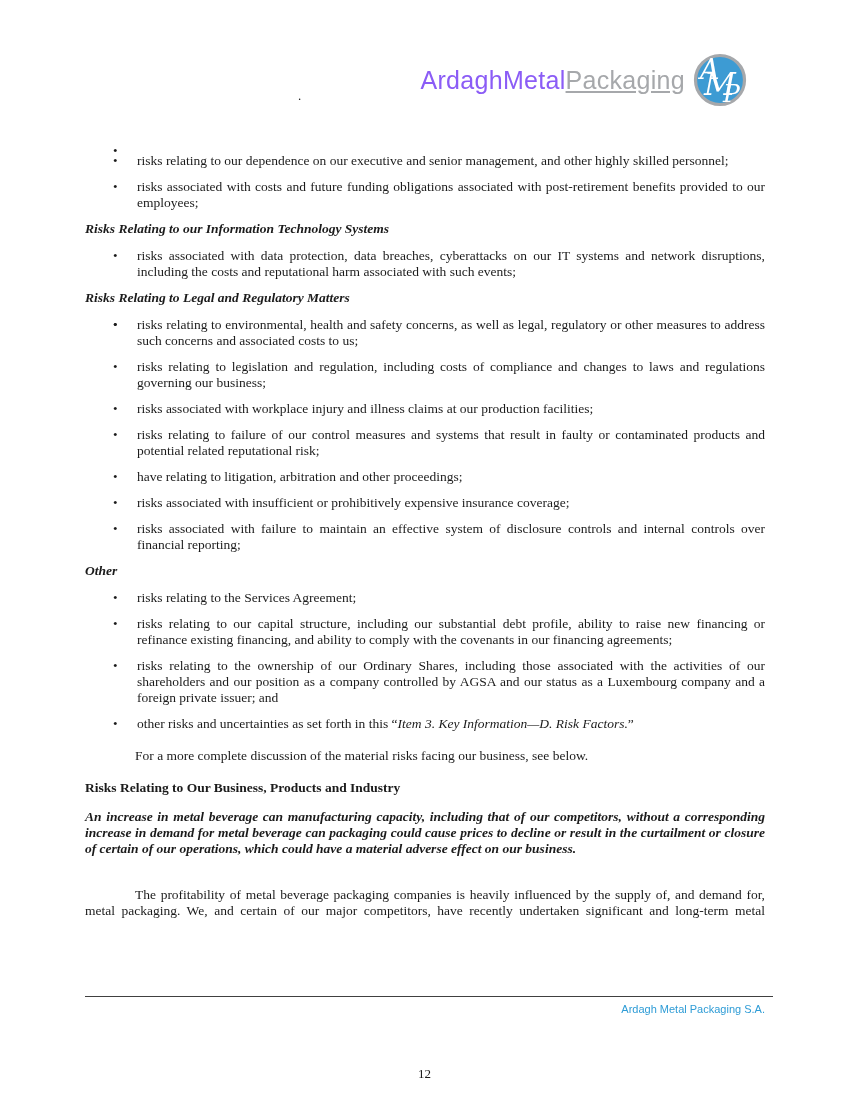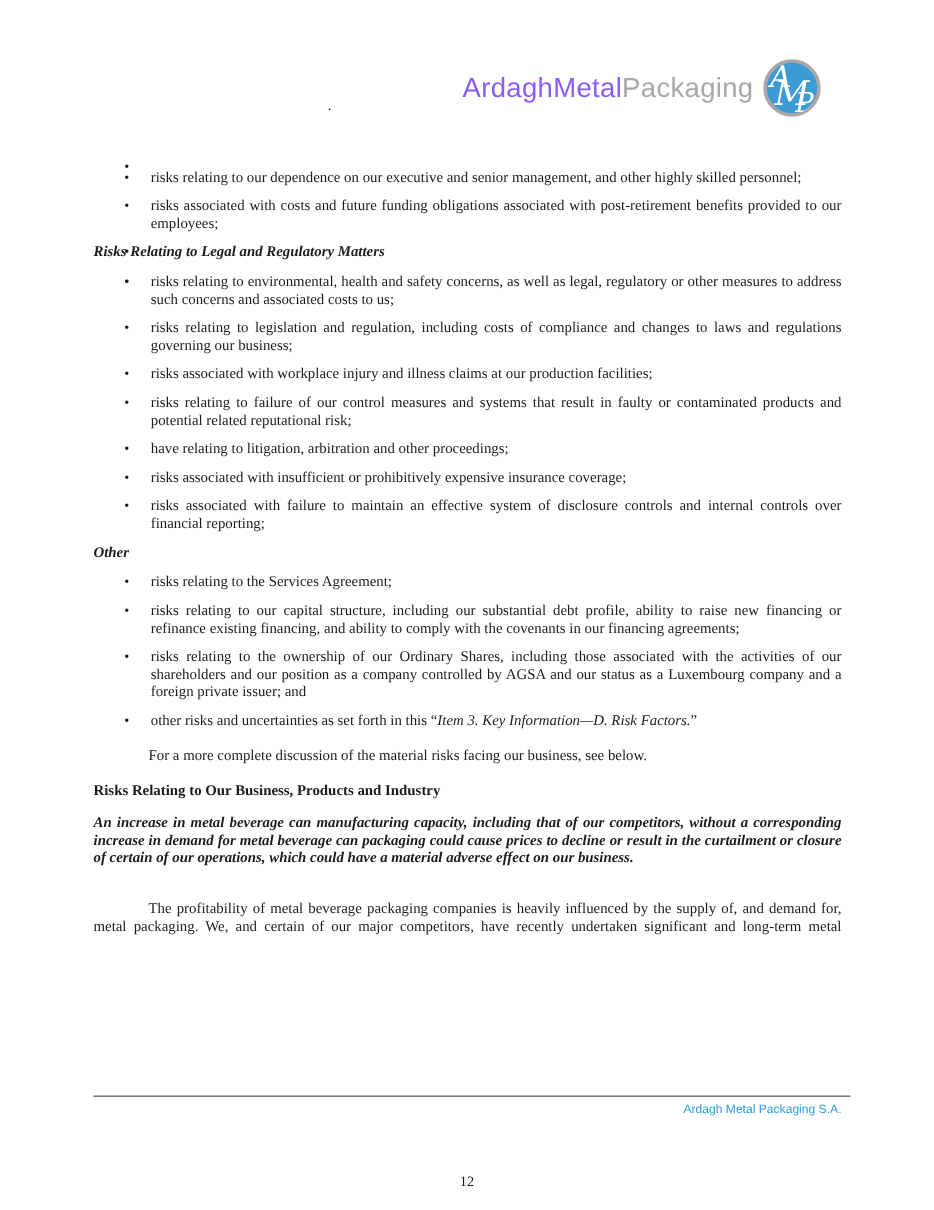--- a/index.html
+++ b/index.html
@@ -20,21 +20,21 @@
     display:flex;align-items:center;gap:7px;
     font-family:"Liberation Sans", sans-serif;
   }
   .logo-wordmark{
     font-size:25px;
     letter-spacing:0.3px;
     white-space:nowrap;
     font-weight:400;
   }
   .logo-wordmark .blue{color:#8b5cf6;}
-  .logo-wordmark .gray{color:#A6A8AB;}
+  .logo-wordmark .gray{color:#A6A8AB;text-decoration:underline;}
   .monogram{display:block;}
   .monogram text{
     font-family:"DejaVu Serif", serif;
     font-style:italic;
     fill:#ffffff;
   }
   .stray-mark{
     position:absolute;
     left:298px;top:88px;
     font-size:13px;color:#222;
@@ -115,21 +115,22 @@
       <text x="31" y="50" font-size="25">P</text>
     </svg>
   </div>
 
   <span class="stray-mark">.</span>
 
   <div class="content">
       <div class="bullet-item"><span class="bullet-dot">•</span></div>
       <div class="bullet-item"><span class="bullet-dot">•</span><span><span>risks relating to our dependence on our executive and senior management, and other highly skilled personnel;</span></span></div>
       <div class="bullet-item"><span class="bullet-dot">•</span><span><span>risks associated with costs and future funding obligations associated with post-retirement benefits provided to our employees;</span></span></div>
-      <div class="bullet-item"><span class="bullet-dot">•</span></div>
+      <div class="heading_italic">Risks Relating to our Information Technology Systems</div>
+      <div class="bullet-item"><span class="bullet-dot">•</span><span><span>risks associated with data protection, data breaches, cyberattacks on our IT systems and network disruptions, including the costs and reputational harm associated with such events;</span></span></div>
       <div class="heading_italic">Risks Relating to Legal and Regulatory Matters</div>
       <div class="bullet-item"><span class="bullet-dot">•</span></div>
       <div class="bullet-item"><span class="bullet-dot">•</span><span><span>risks relating to environmental, health and safety concerns, as well as legal, regulatory or other measures to address such concerns and associated costs to us;</span></span></div>
       <div class="bullet-item"><span class="bullet-dot">•</span><span><span>risks relating to legislation and regulation, including costs of compliance and changes to laws and regulations governing our business;</span></span></div>
       <div class="bullet-item"><span class="bullet-dot">•</span><span><span>risks associated with workplace injury and illness claims at our production facilities;</span></span></div>
       <div class="bullet-item"><span class="bullet-dot">•</span><span><span>risks relating to failure of our control measures and systems that result in faulty or contaminated products and potential related reputational risk;</span></span></div>
       <div class="bullet-item"><span class="bullet-dot">•</span><span><span>have relating to litigation, arbitration and other proceedings;</span></span></div>
       <div class="bullet-item"><span class="bullet-dot">•</span><span><span>risks associated with insufficient or prohibitively expensive insurance coverage;</span></span></div>
       <div class="bullet-item"><span class="bullet-dot">•</span><span><span>risks associated with failure to maintain an effective system of disclosure controls and internal controls over financial reporting;</span></span></div>
       <div class="heading_italic">Other</div>

